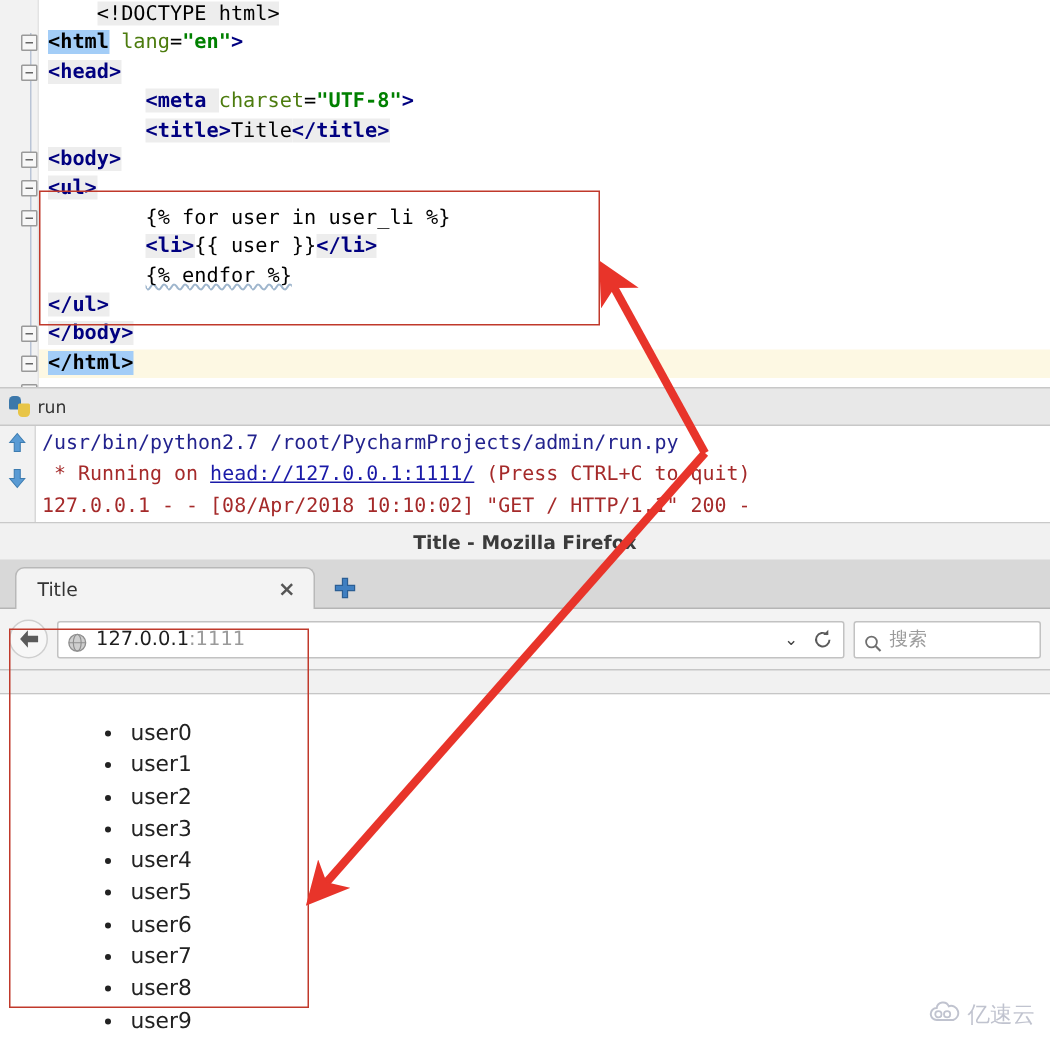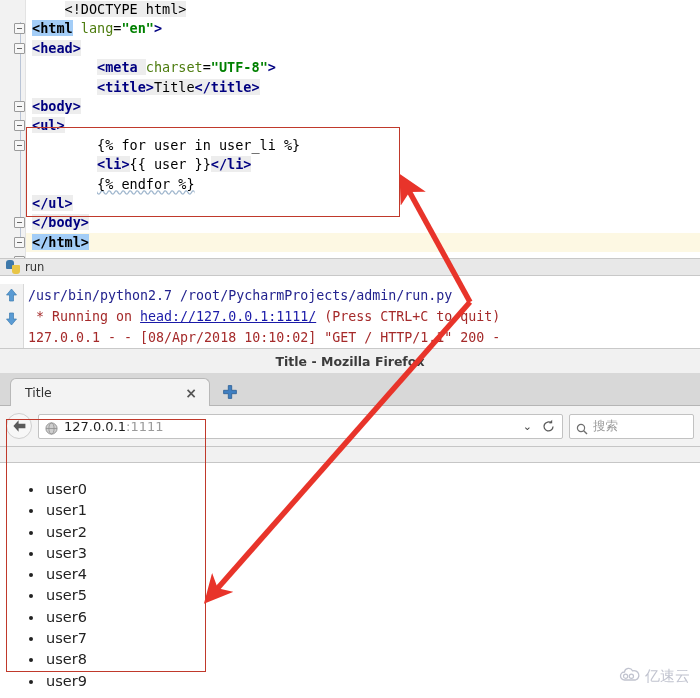--- a/index.html
+++ b/index.html
@@ -57,21 +57,21 @@
     position:absolute; left:26px; top:127px; width:374px; height:90px;
     border:1px solid #c0392b; pointer-events:none;
   }
 
   
   .console-panel {
     position:absolute; left:0; top:258px; width:700px; height:90px;
     background:#ffffff;
   }
   .console-tabbar {
-    position:absolute; left:0; top:0; width:700px; height:18px;
+    position:absolute; left:0; top:0; width:700px; height:26px;
     background:#e8e8e8;
     border-top:1px solid #c8c8c8; border-bottom:1px solid #c8c8c8;
     display:flex; align-items:center; padding-left:6px; gap:5px;
   }
   .py-icon { width:14px; height:14px; position:relative; flex:none; }
   .py-icon .pb {
     position:absolute; width:8px; height:9px; border-radius:3px 3px 1px 1px;
     background:#3c78aa; left:0; top:0;
   }
   .py-icon .py2 {
@@ -173,21 +173,21 @@
   .ff-content {
     position:relative; width:100%; height:241px; background:#ffffff;
     overflow:hidden;
   }
   .user-list {
     position:absolute; left:22px; top:16px;
     list-style:disc; padding-left:22px;
     font-family:"DejaVu Sans", sans-serif;
     font-size:14.5px; color:#222; line-height:21.3px;
   }
-  .user-list li { padding-left:2px; }
+  .user-list li { padding-left:2px;margin-left:41px; }
 
   
   .ff-redbox {
     position:absolute; left:6px; top:70px; width:200px; height:253px;
     border:1px solid #c0392b; pointer-events:none; z-index:6;
   }
 
   
   .annot-layer {
     position:absolute; left:0; top:0; width:700px; height:698px;

